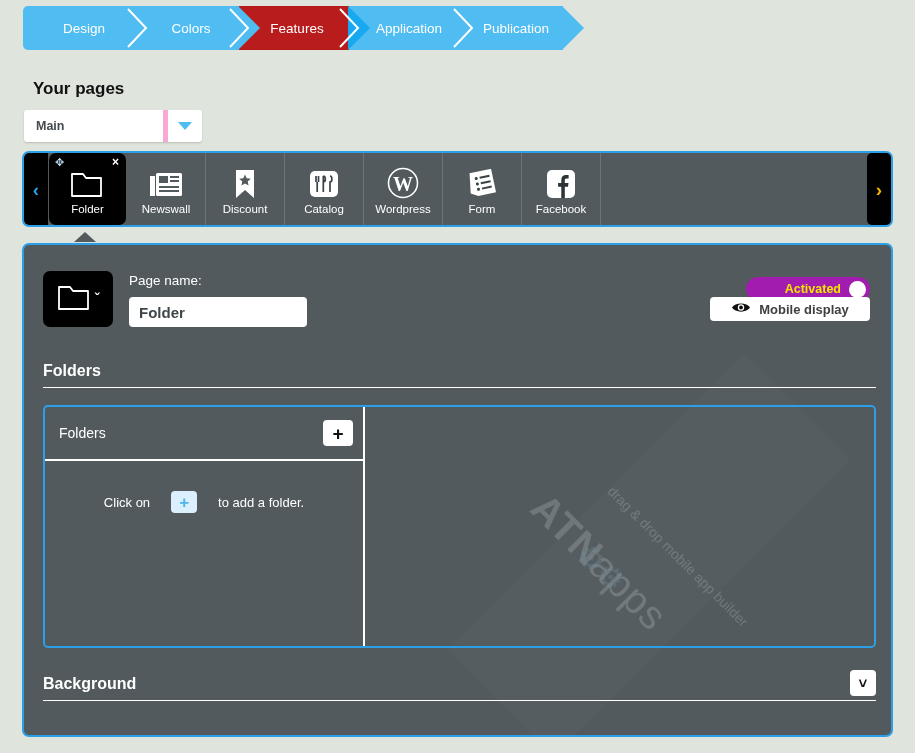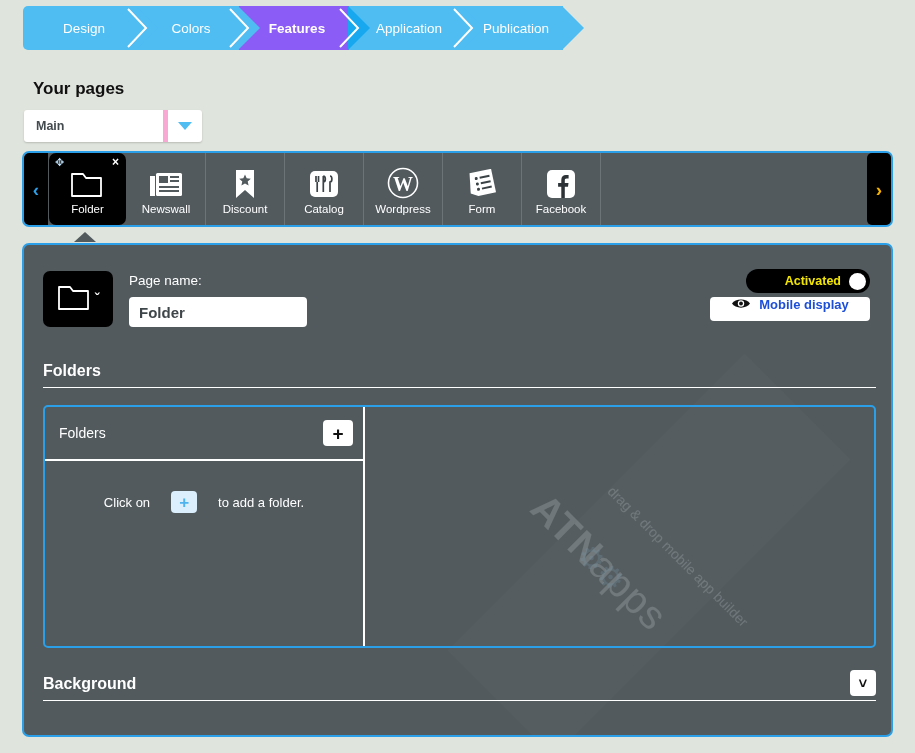--- a/index.html
+++ b/index.html
@@ -37,22 +37,22 @@
     padding: 0 20px 0 26px;
     box-sizing: border-box;
     height: 44px;
   }
   .step:first-child {
     border-top-left-radius: 5px;
     border-bottom-left-radius: 5px;
     padding-left: 28px;
   }
   .step.active {
-    background: #8b5cf6;
-    font-weight: bold;
+    background: #b91c1c;
+    font-weight: normal;
   }
   
   .step .sep {
     position: absolute;
     right: -11px;
     top: 0;
     width: 22px;
     height: 44px;
     z-index: 3;
     pointer-events: none;
@@ -253,23 +253,23 @@
     font-size: 15px;
     font-weight: bold;
     color: #3f464a;
     padding: 0 10px;
     box-sizing: border-box;
     outline: none;
   }
 
   .activated-toggle {
     position: absolute;
-    right: 21px; top: 24px;
+    right: 21px; top: 32px;
     width: 124px; height: 24px;
-    background: #000000;
+    background: #a21caf;
     border-radius: 12px;
     display: flex;
     align-items: center;
     justify-content: flex-end;
     padding-right: 4px;
     box-sizing: border-box;
   }
   .activated-toggle .atxt {
     color: #f3e600;
     font-size: 12.5px;
@@ -282,24 +282,24 @@
     background: #ffffff;
     flex: none;
   }
   .mobile-display {
     position: absolute;
     right: 21px; top: 52px;
     width: 160px; height: 24px;
     background: #ffffff;
     border-radius: 4px;
     display: flex;
-    align-items: flex-start;
+    align-items: center;
     justify-content: center;
     gap: 8px;
-    color: #1d4ed8;
+    color: #404040;
     font-size: 13px;
     font-weight: bold;
   }
 
   
   .section {
     position: absolute;
     left: 19px;
     width: 833px;
   }

